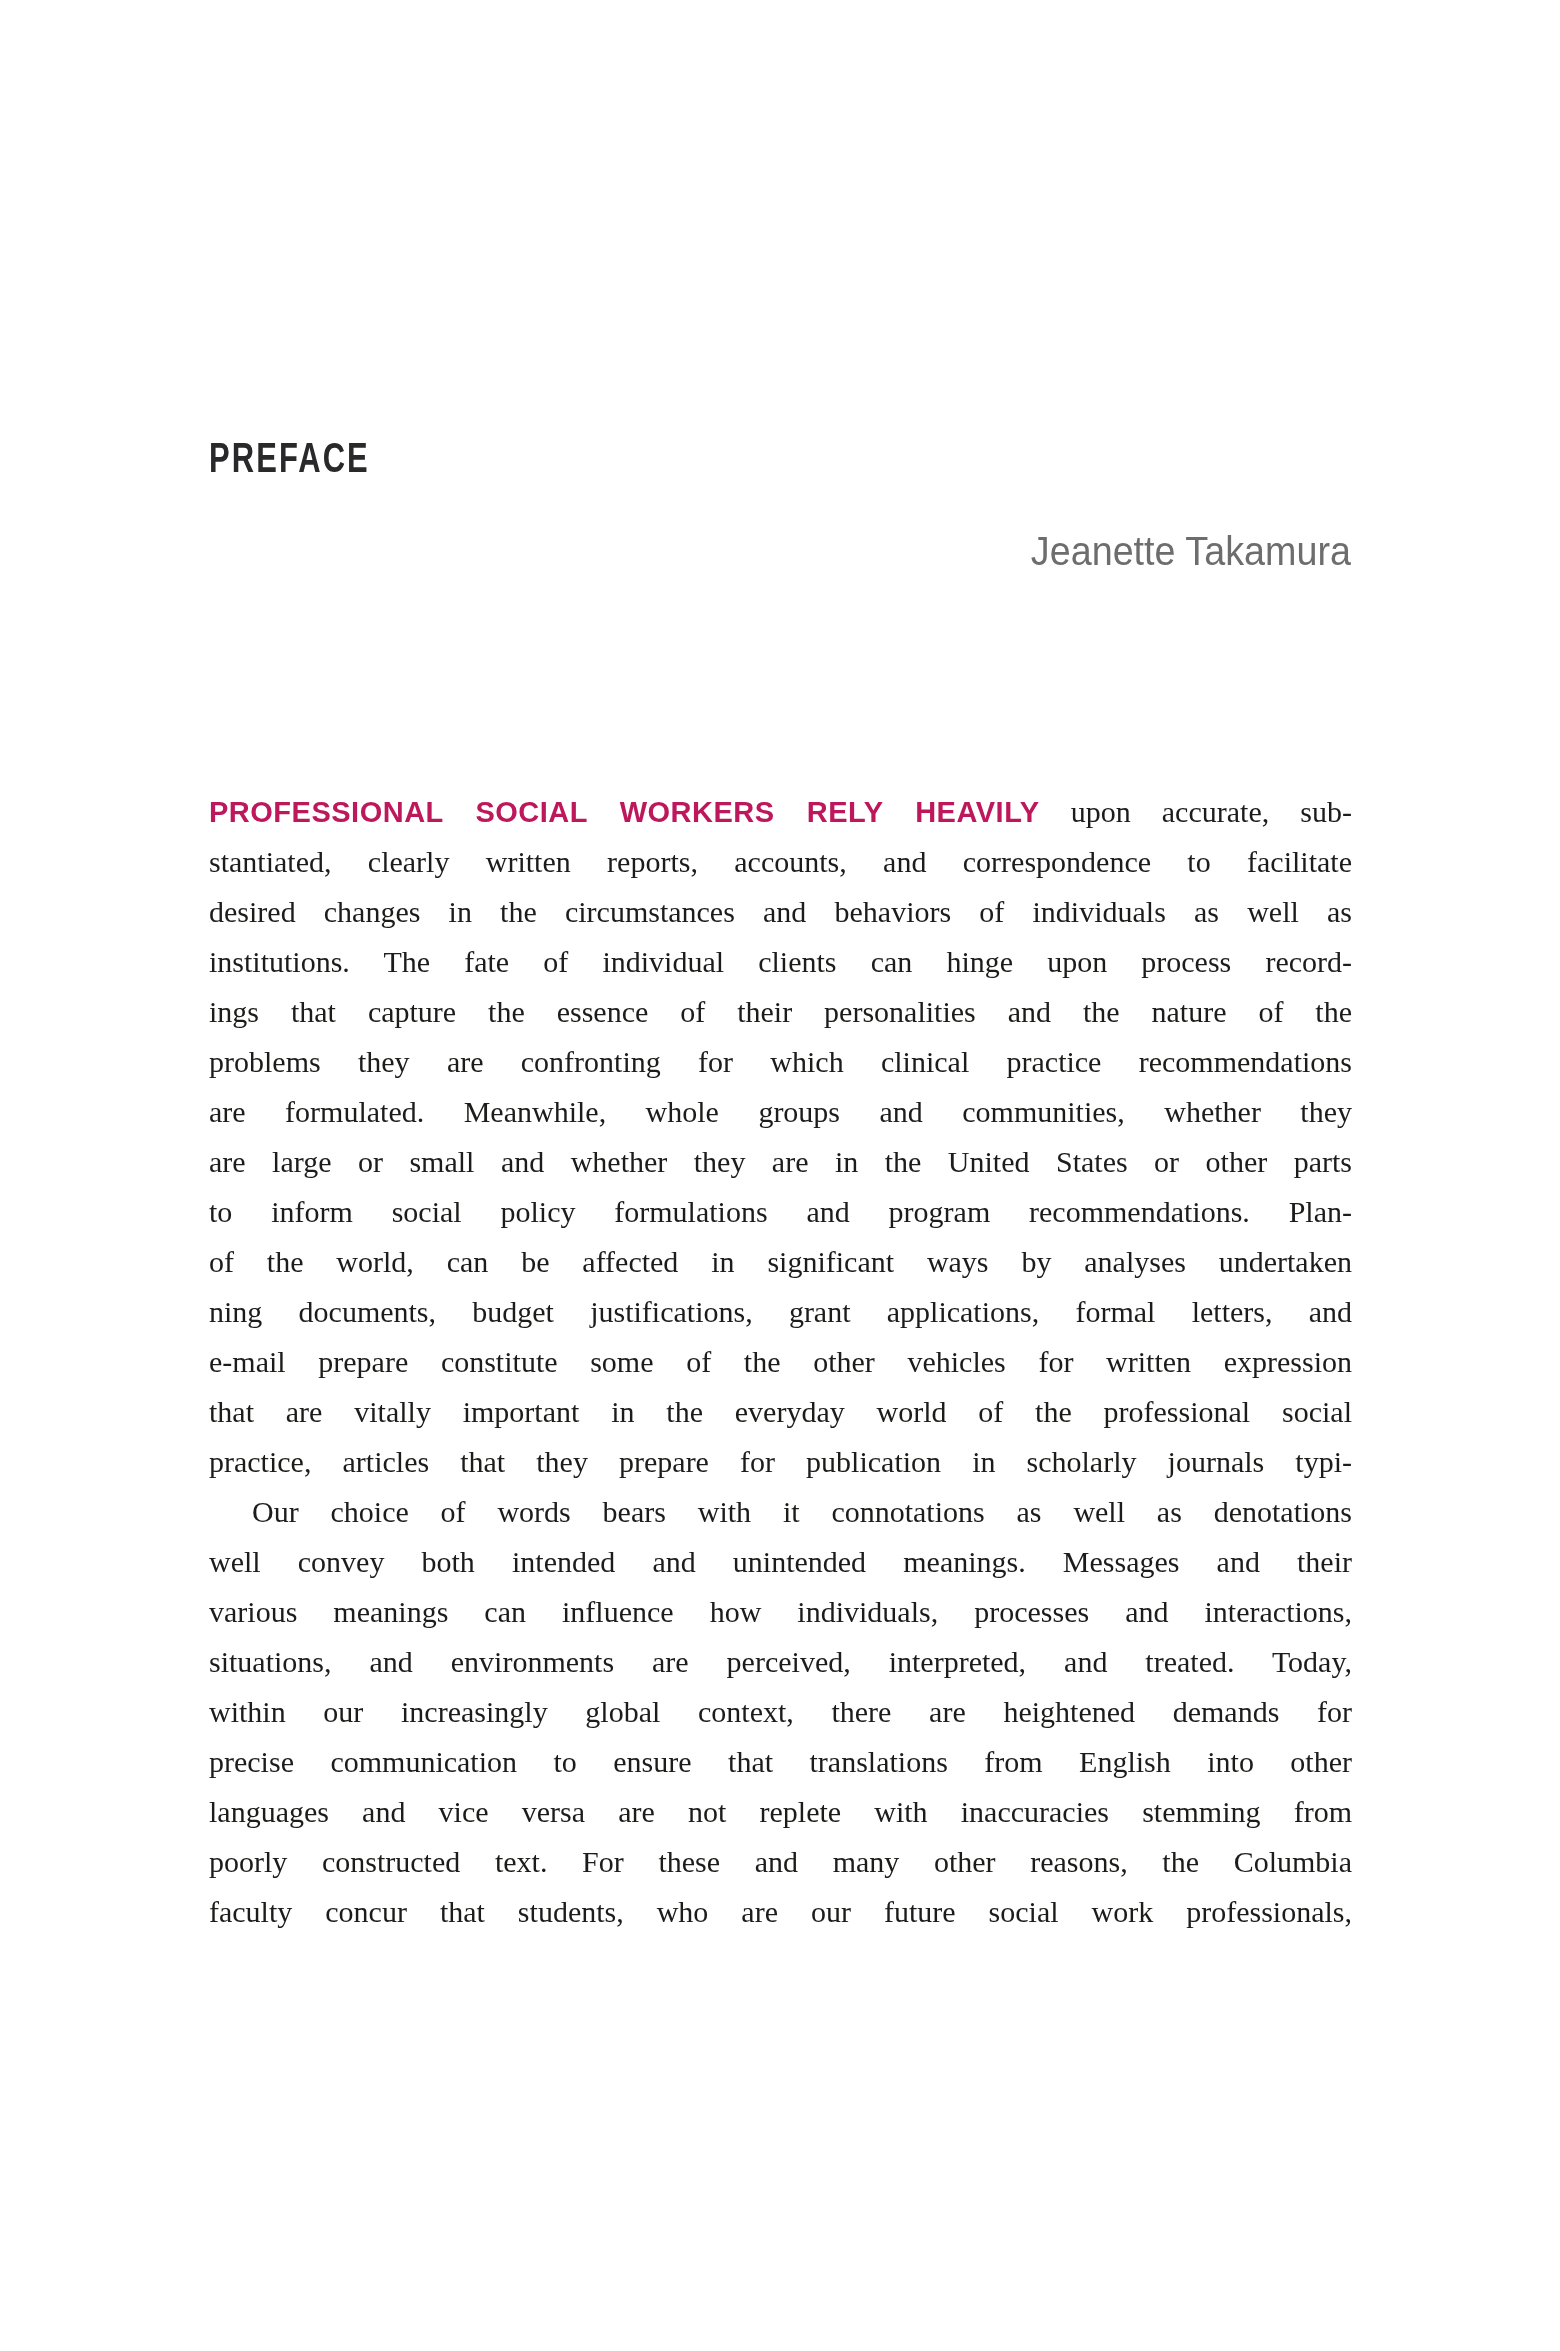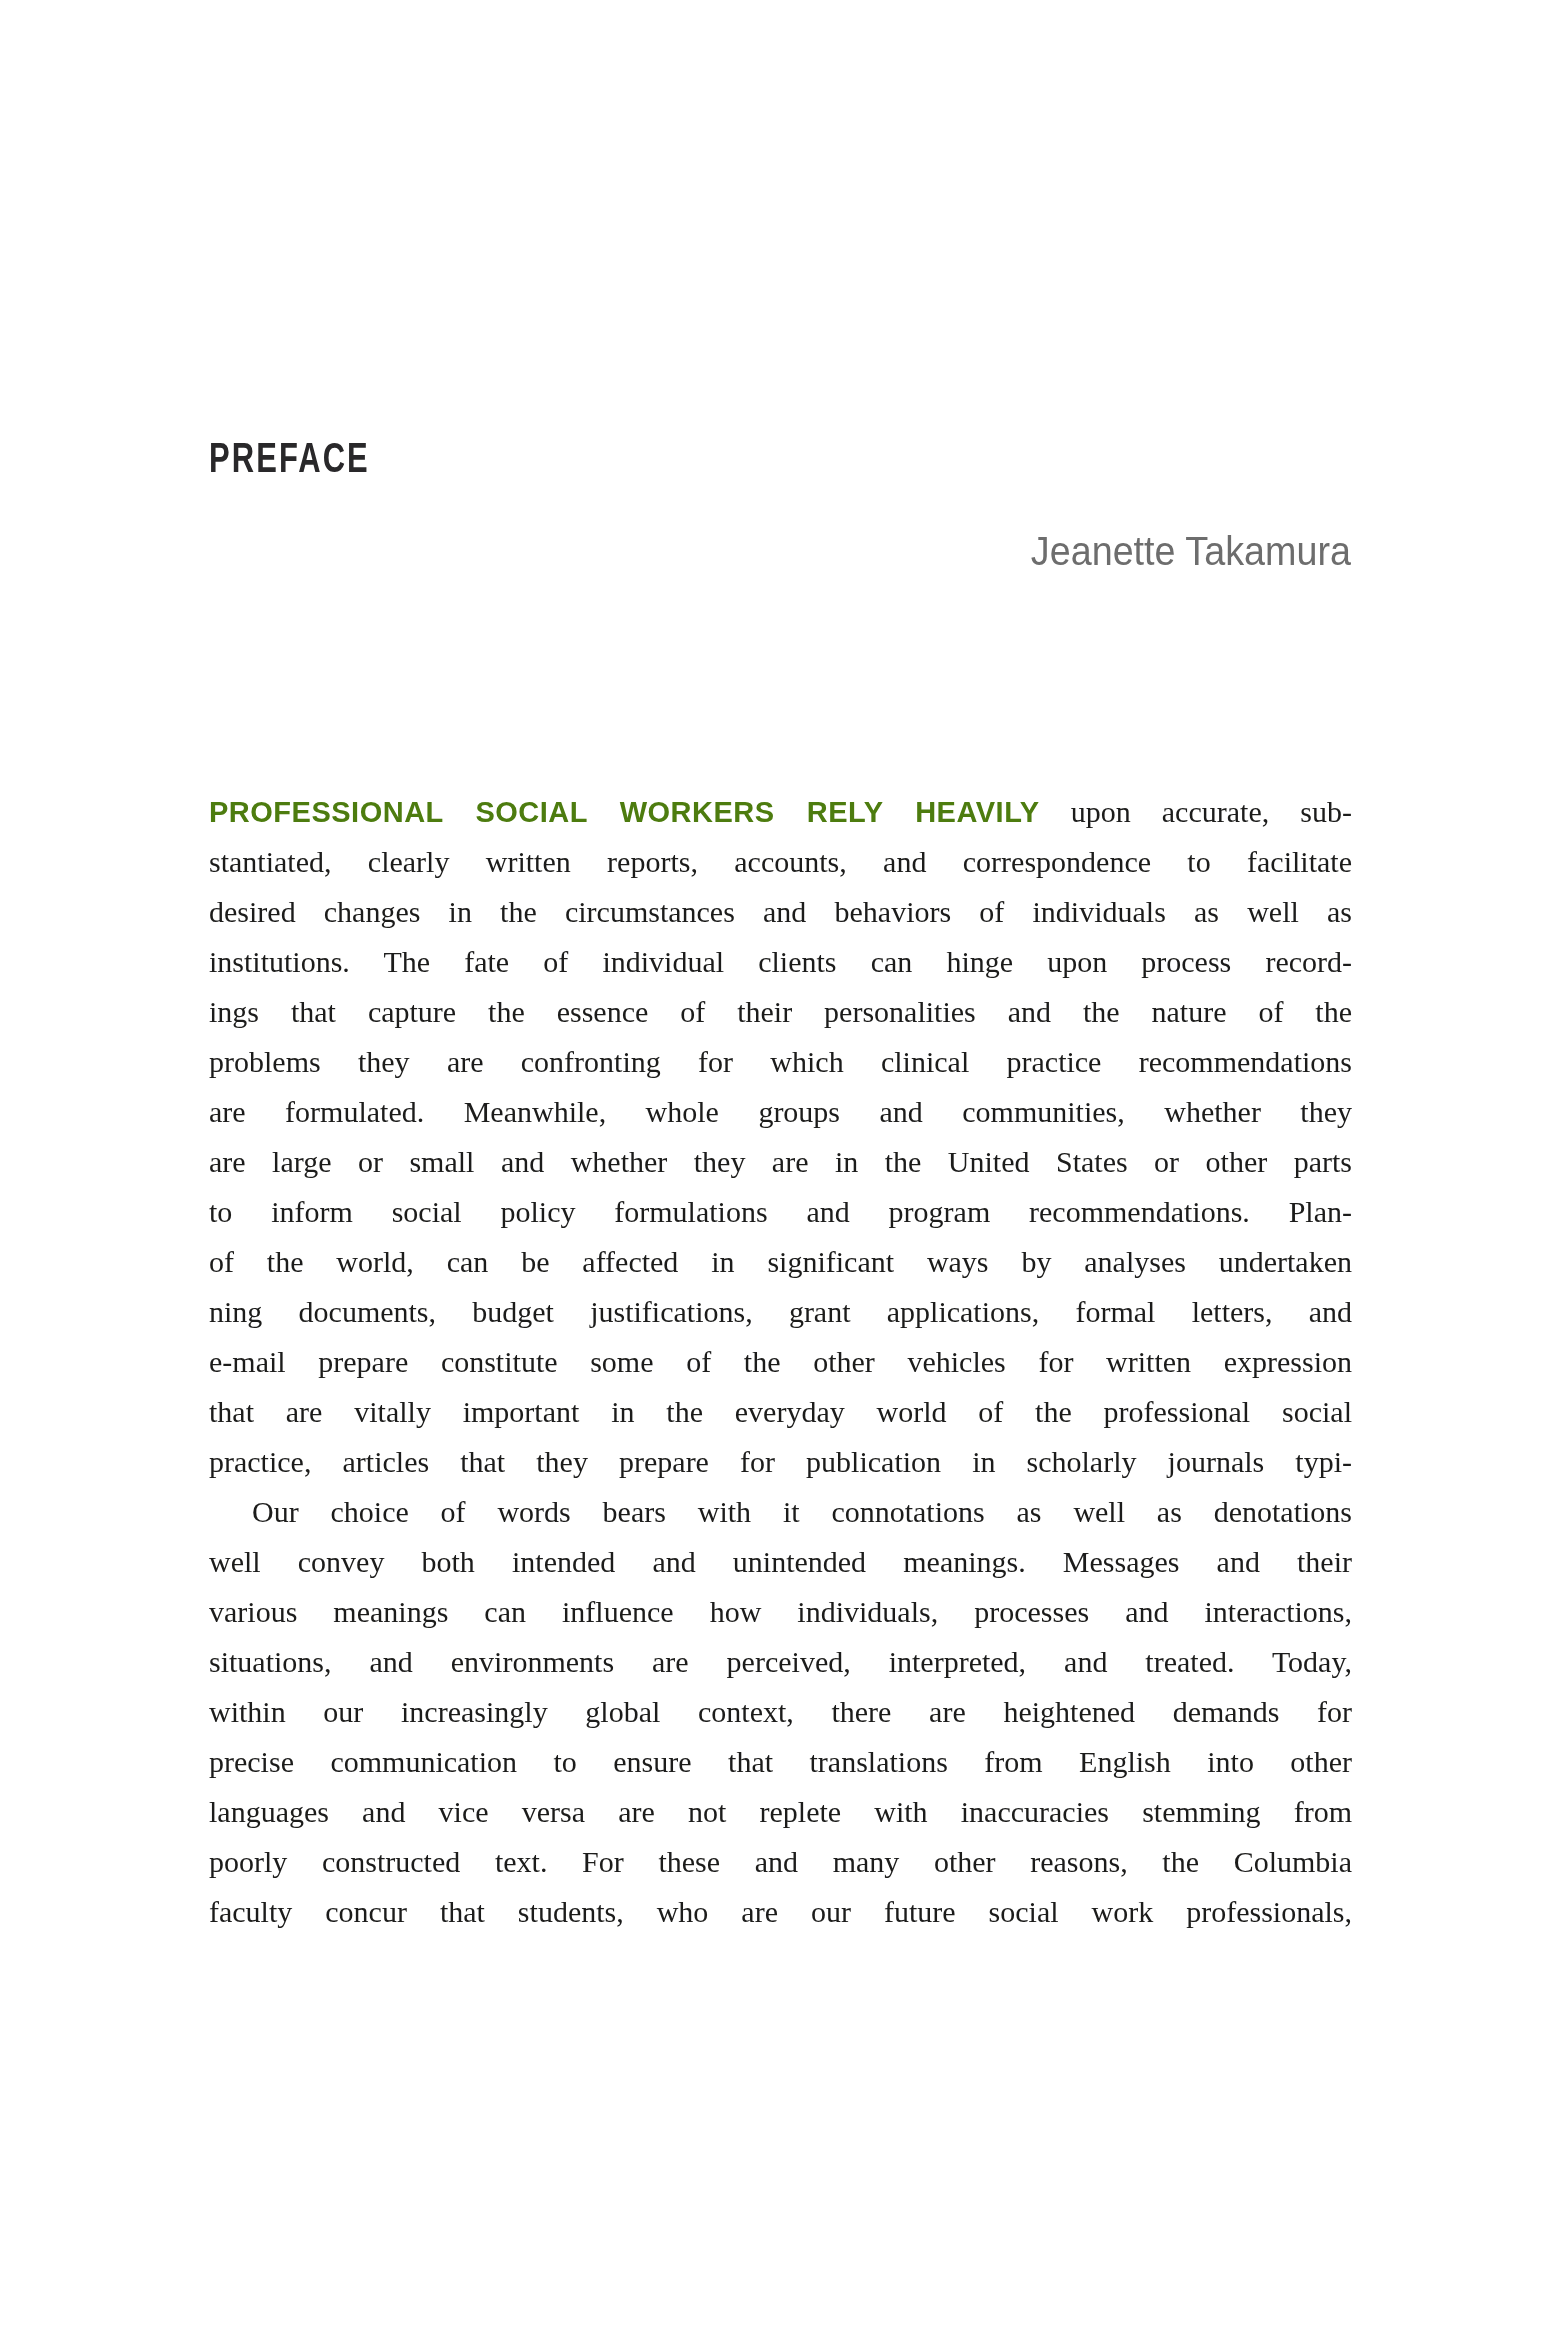--- a/index.html
+++ b/index.html
@@ -62,21 +62,21 @@
     text-align-last: left;
   }
   .line.indent {
     text-indent: 43px;
   }
   .leadin {
     font-family: "Liberation Sans", sans-serif;
     font-weight: 700;
     font-size: 29px;
     letter-spacing: 0.5px;
-    color: #4d7c0f;
+    color: #be185d;
   }
 </style>
 </head>
 <body>
 
 <div class="page">
 
   <div class="chapter-title">PREFACE</div>
 
   <div class="author-line">Jeanette Takamura</div>

